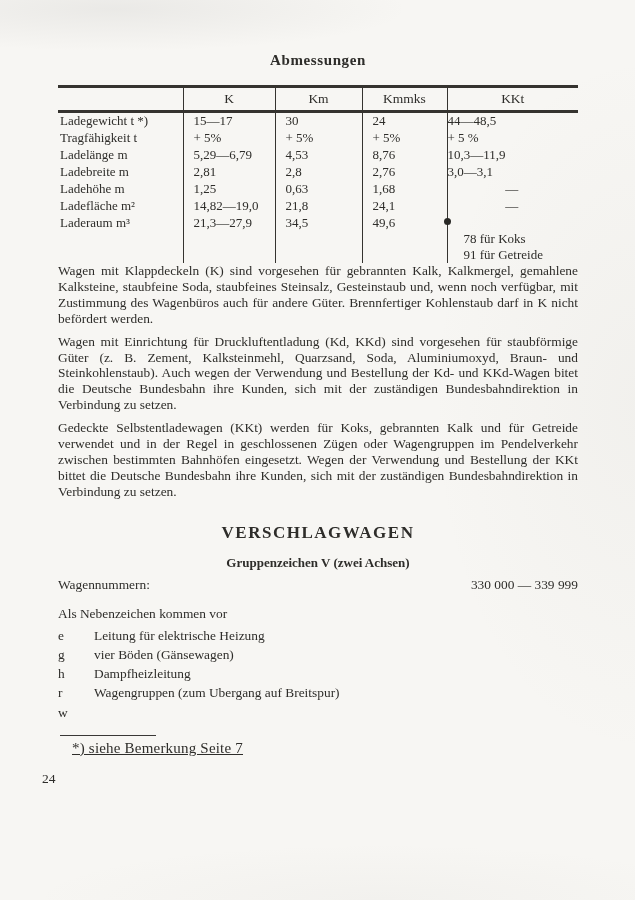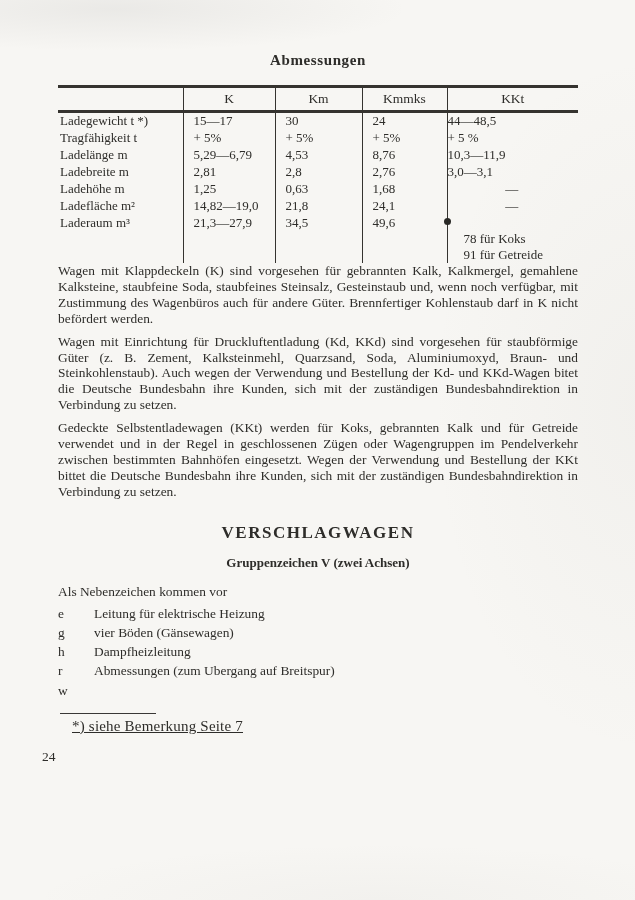--- a/index.html
+++ b/index.html
@@ -138,39 +138,43 @@
     </tbody>
   </table>
 
   <p class="body">Wagen mit Klappdeckeln (K) sind vorgesehen für gebrannten Kalk, Kalkmergel, gemahlene Kalksteine, staubfeine Soda, staubfeines Steinsalz, Gesteinstaub und, wenn noch verfügbar, mit Zustimmung des Wagenbüros auch für andere Güter. Brennfertiger Kohlenstaub darf in K nicht befördert werden.</p>
   <p class="body">Wagen mit Einrichtung für Druckluftentladung (Kd, KKd) sind vorgesehen für staubförmige Güter (z. B. Zement, Kalksteinmehl, Quarzsand, Soda, Aluminiumoxyd, Braun- und Steinkohlenstaub). Auch wegen der Verwendung und Bestellung der Kd- und KKd-Wagen bitet die Deutsche Bundesbahn ihre Kunden, sich mit der zuständigen Bundesbahndirektion in Verbindung zu setzen.</p>
   <p class="body">Gedeckte Selbstentladewagen (KKt) werden für Koks, gebrannten Kalk und für Getreide verwendet und in der Regel in geschlossenen Zügen oder Wagengruppen im Pendelverkehr zwischen bestimmten Bahnhöfen eingesetzt. Wegen der Verwendung und Bestellung der KKt bittet die Deutsche Bundesbahn ihre Kunden, sich mit der zuständigen Bundesbahndirektion in Verbindung zu setzen.</p>
 
   <div class="h-center caps-title">VERSCHLAGWAGEN</div>
   <div class="h-center sub-title">Gruppenzeichen V (zwei Achsen)</div>
 
+  <div class="wagennr">
+    <span>Wagennummern:</span>
+    <span>330 000 — 339 999</span>
+  </div>
 
   <div class="neben-head">Als Nebenzeichen kommen vor</div>
 
   <div class="neben-list">
     <div class="neben-item">
       <span class="neben-code">e</span>
       <span>Leitung für elektrische Heizung</span>
     </div>
     <div class="neben-item">
       <span class="neben-code">g</span>
       <span>vier Böden (Gänsewagen)</span>
     </div>
     <div class="neben-item">
       <span class="neben-code">h</span>
       <span>Dampfheizleitung</span>
     </div>
     <div class="neben-item">
       <span class="neben-code">r</span>
-      <span>Abmessungen (zum Ubergang auf Breitspur)</span>
+      <span>Wagengruppen (zum Ubergang auf Breitspur)</span>
     </div>
     <div class="neben-item">
       <span class="neben-code">w</span>
     </div>
   </div>
 
   <div class="footnote">
     <div class="fn-rule"></div>
     <div class="fn-text">*) siehe Bemerkung Seite 7</div>
   </div>

